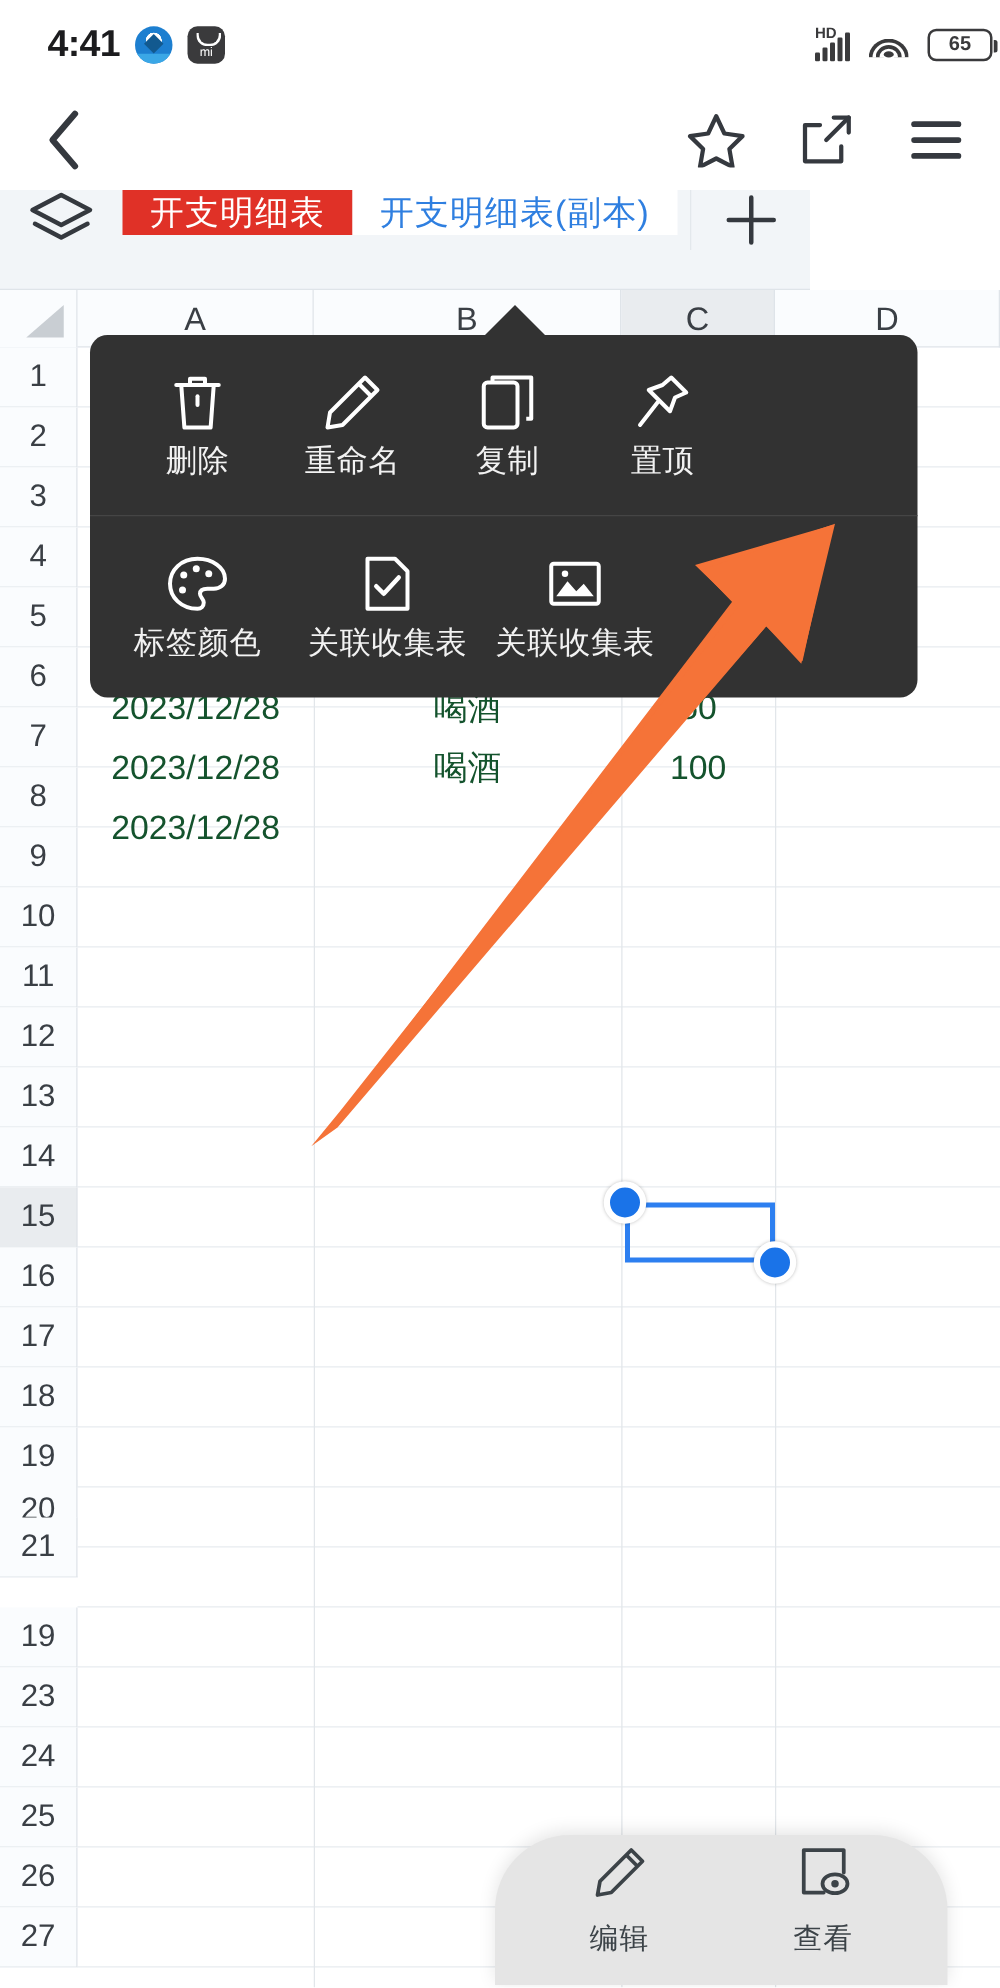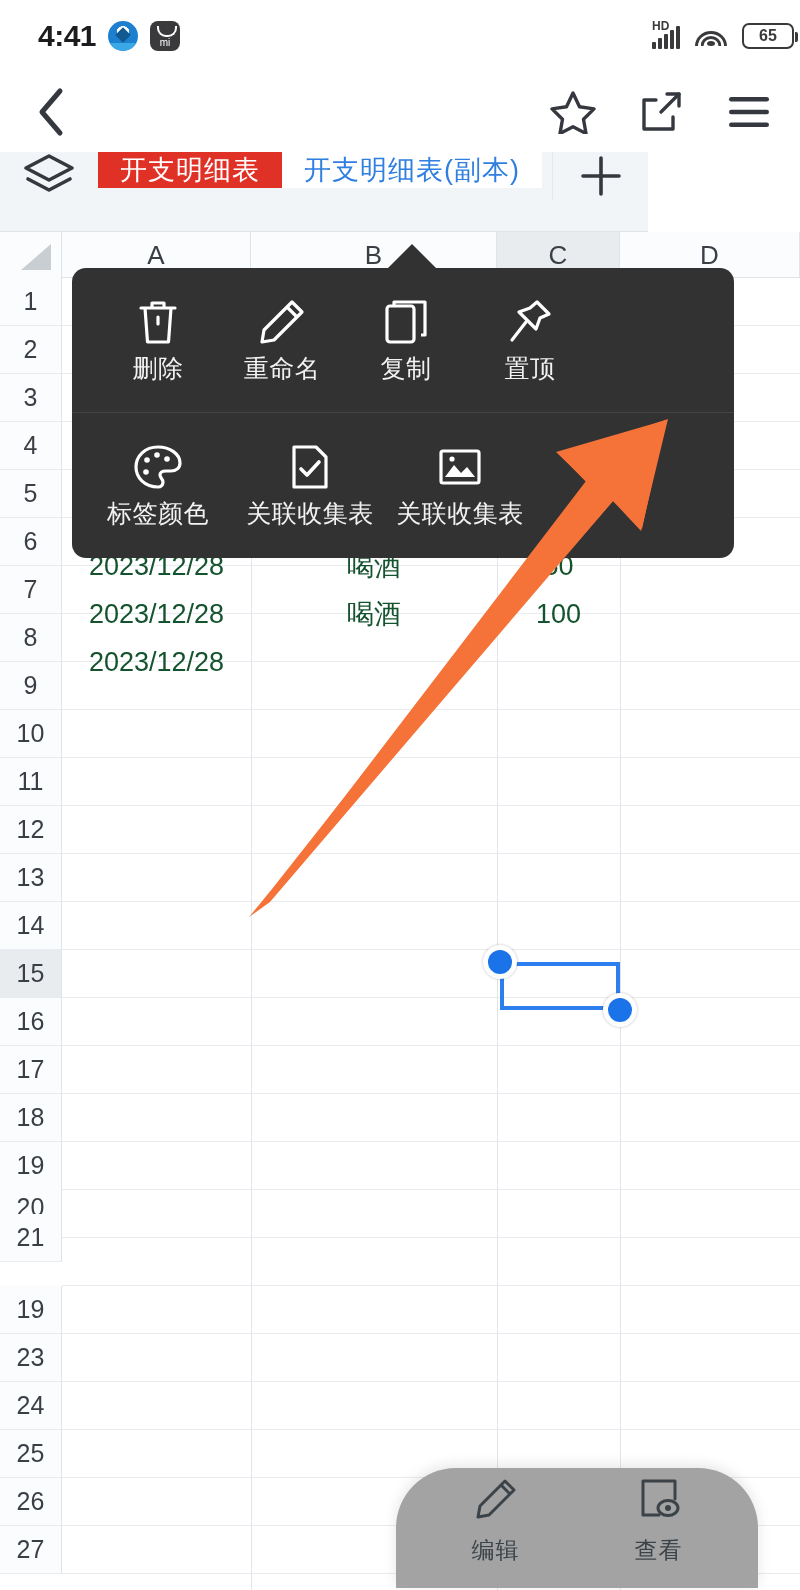--- a/index.html
+++ b/index.html
@@ -126,21 +126,21 @@
   .ctxrow.top .ctxitem { margin-right:0; }
   .ctx-ico { height:52px; display:flex; align-items:center; justify-content:center; }
   .ctx-lbl { font-size:25px; color:#f2f2f2; white-space:nowrap; letter-spacing:.5px; }
 
   
   .annot { position:absolute; left:0; top:0; width:800px; height:1590px;
     pointer-events:none; }
 
   
   .bottombar { position:absolute; left:396px; top:1468px; width:362px; height:120px;
-    background:#a3a3a3; border-radius:60px 60px 0 0;
+    background:#e5e5e5; border-radius:60px 60px 0 0;
     box-shadow:0 -3px 14px rgba(0,0,0,.10);
     display:flex; align-items:center; justify-content:space-around; padding:0 18px 14px; }
   .bb-item { display:flex; flex-direction:column; align-items:center; gap:10px; }
   .bb-lbl { font-size:23px; color:#3c4348; letter-spacing:1px; }
 </style>
 </head>
 <body>
 
 <div id="app">
 

